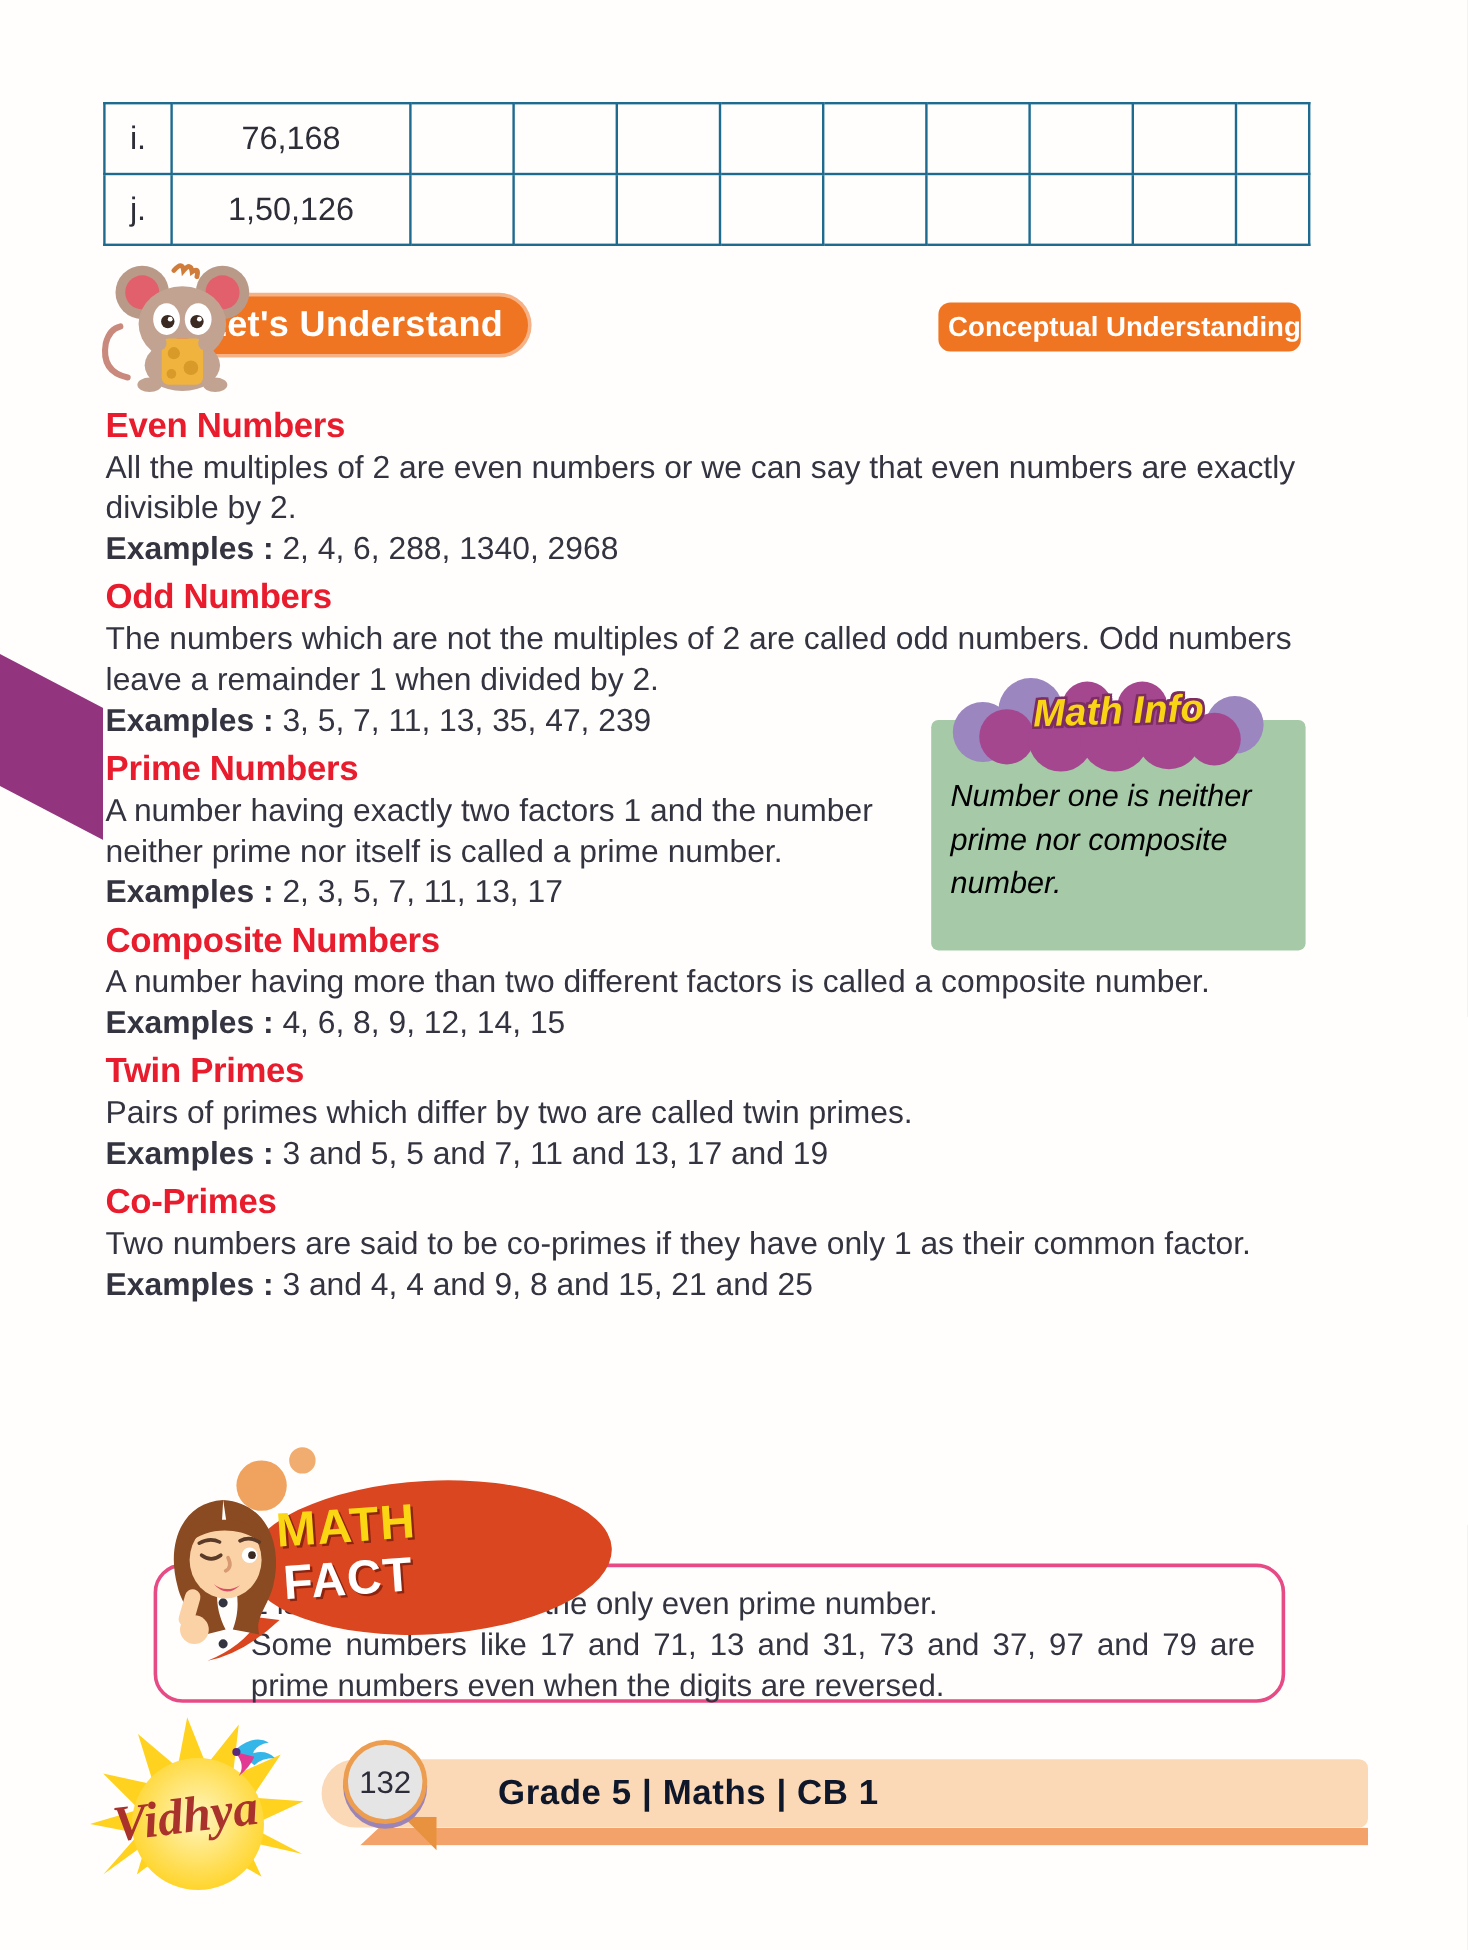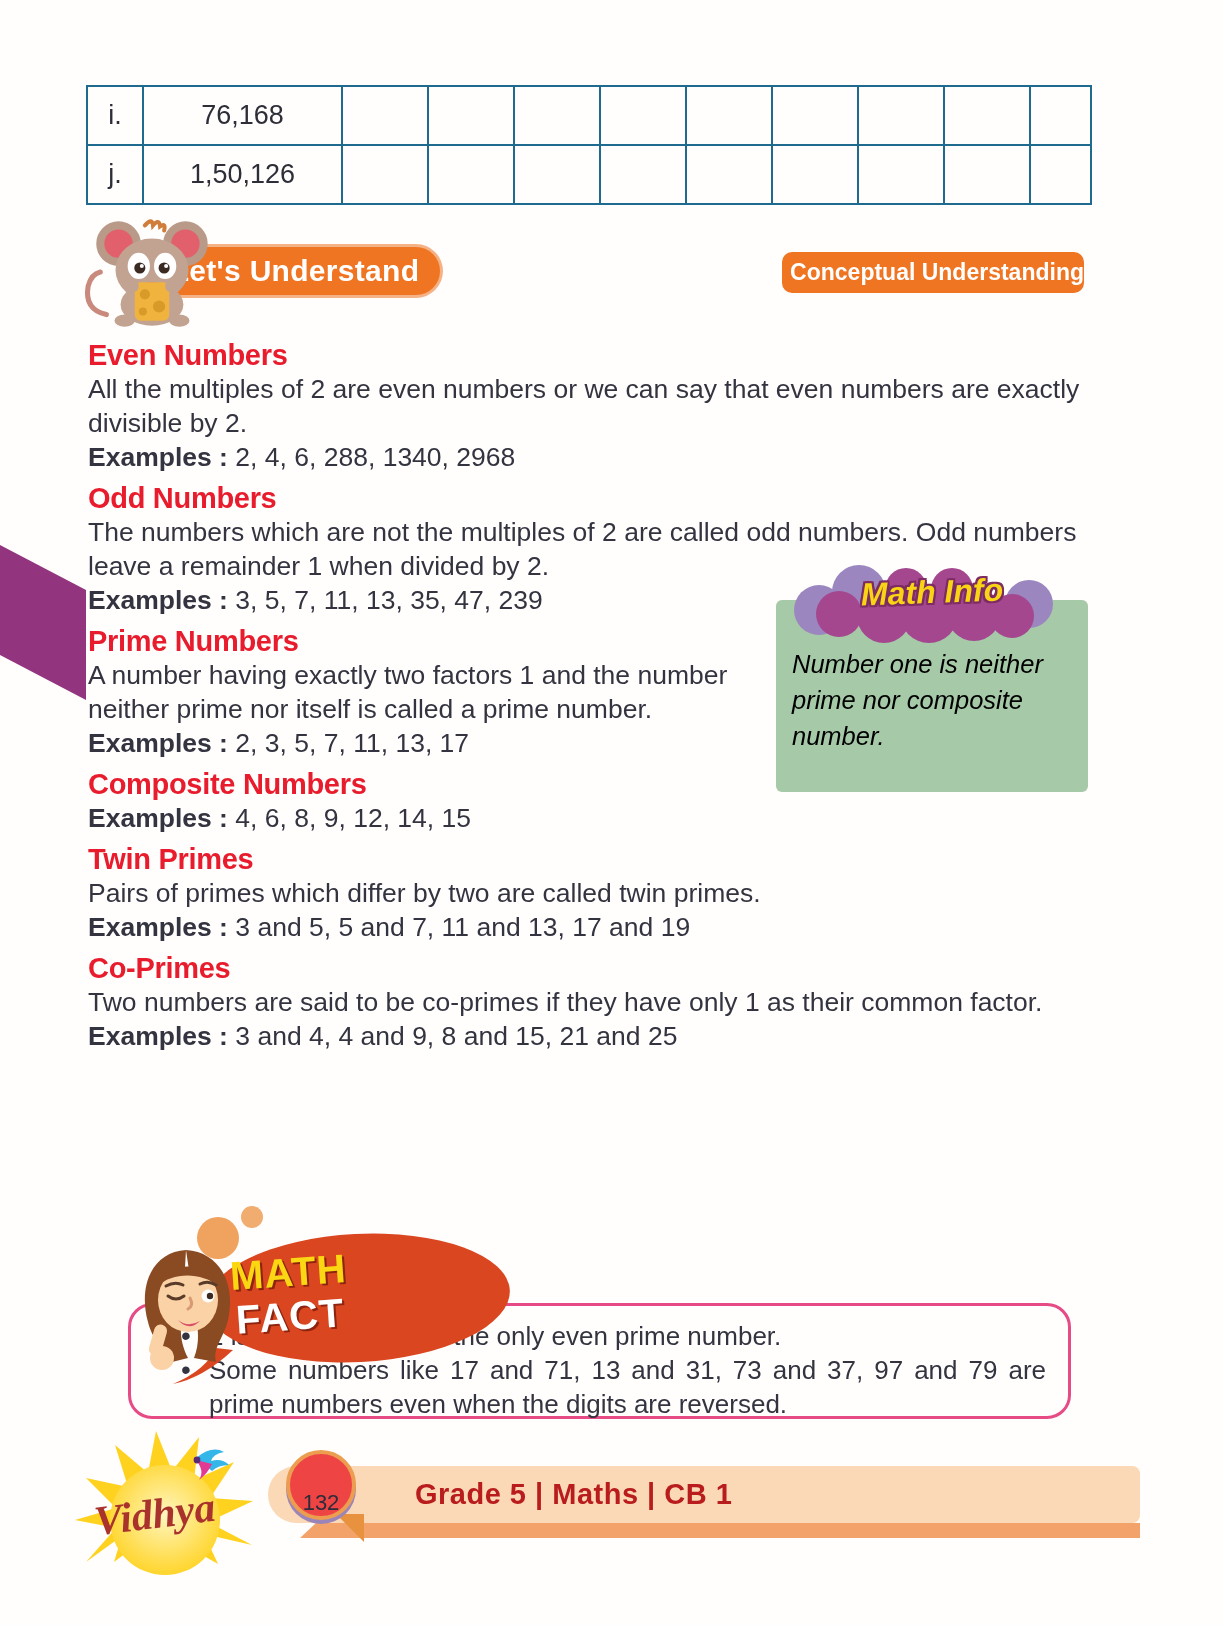--- a/index.html
+++ b/index.html
@@ -68,25 +68,25 @@
   .fact-box li.just { text-align:justify; }
 
   
   .f-bar { position:absolute; left:268px; top:1466px; width:872px; height:57px;
     background:#fbd8b6; border-radius:30px 8px 8px 30px; z-index:1; }
   .f-strip { position:absolute; left:300px; top:1523px; width:840px; height:15px;
     background:#f3a369; clip-path:polygon(16px 0,100% 0,100% 100%,0 100%); }
   .f-fold { position:absolute; left:336px; top:1514px; width:28px; height:28px;
     background:#e8923f; clip-path:polygon(0 0,100% 0,100% 100%); z-index:1; }
   .f-circle { position:absolute; left:286px; top:1450px; width:62px; height:62px;
-    background:#ef4444; border:4px solid #ec9d50; border-radius:50%;
-    display:flex; align-items:flex-end; justify-content:center;
-    font-size:22px; color:#2c2c3a; z-index:3; box-shadow:0 4px 0 0 #9b85b8; }
+    background:#e5e5e5; border:4px solid #ec9d50; border-radius:50%;
+    display:flex; align-items:center; justify-content:center;
+    font-size:26px; color:#2c2c3a; z-index:3; box-shadow:0 4px 0 0 #9b85b8; }
   .f-caption { position:absolute; left:415px; top:1478px; font-size:29px; font-weight:bold;
-    color:#b91c1c; z-index:2; letter-spacing:0.5px; }
+    color:#0f172a; z-index:2; letter-spacing:0.5px; }
   .logo { position:absolute; left:58px; top:1424px; width:215px; height:160px; z-index:2; }
   .logo-svg { position:absolute; left:0; top:0; width:215px; height:160px; }
   .logo-text { position:absolute; left:36px; top:66px; font-family:"Liberation Serif", serif;
     font-style:italic; font-weight:bold; font-size:42px; color:#a9332c; transform:rotate(-7deg); }
 
   
   .purple-tab { position:absolute; left:0; top:545px; width:86px; height:155px;
     background:#93357e; clip-path:polygon(0 0,100% 29%,100% 100%,0 71%); }
 </style>
 </head>
@@ -180,20 +180,21 @@
 
     <h3>Odd Numbers</h3>
     <p>The numbers which are not the multiples of 2 are called odd numbers. Odd numbers leave a remainder 1 when divided by 2.</p>
     <p class="ex"><b class="exl">Examples :</b> <span>3, 5, 7, 11, 13, 35, 47, 239</span></p>
 
     <h3>Prime Numbers</h3>
     <p class="narrow">A number having exactly two factors 1 and the number neither prime nor itself is called a prime number.</p>
     <p class="ex"><b class="exl">Examples :</b> <span>2, 3, 5, 7, 11, 13, 17</span></p>
 
     <h3>Composite Numbers</h3>
+    <p class="just">A number having more than two different factors is called a composite number.</p>
     <p class="ex"><b class="exl">Examples :</b> <span>4, 6, 8, 9, 12, 14, 15</span></p>
 
     <h3>Twin Primes</h3>
     <p>Pairs of primes which differ by two are called twin primes.</p>
     <p class="ex"><b class="exl">Examples :</b> <span>3 and 5, 5 and 7, 11 and 13, 17 and 19</span></p>
 
     <h3>Co-Primes</h3>
     <p class="just">Two numbers are said to be co-primes if they have only 1 as their common factor.</p>
     <p class="ex"><b class="exl">Examples :</b> <span>3 and 4, 4 and 9, 8 and 15, 21 and 25</span></p>
   </div>

